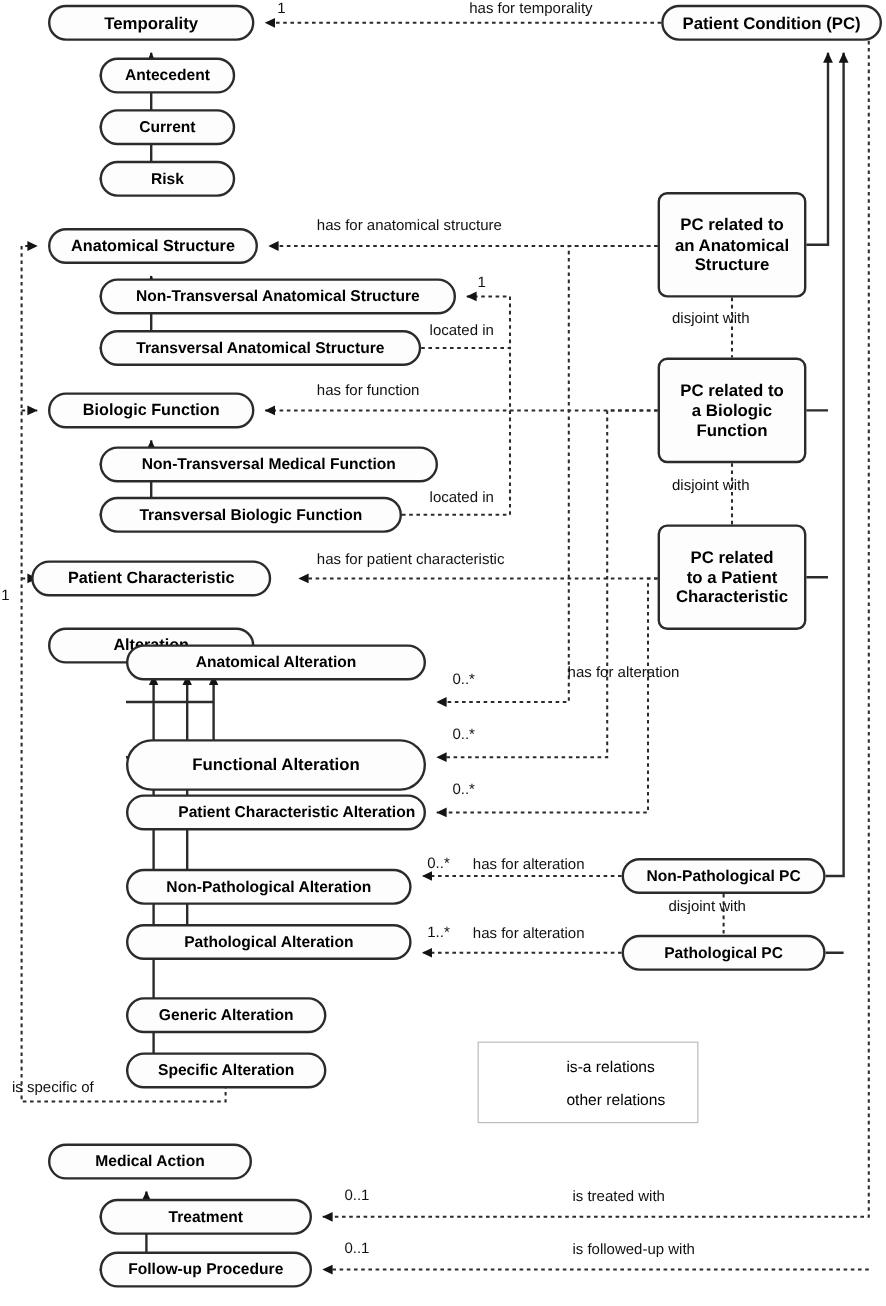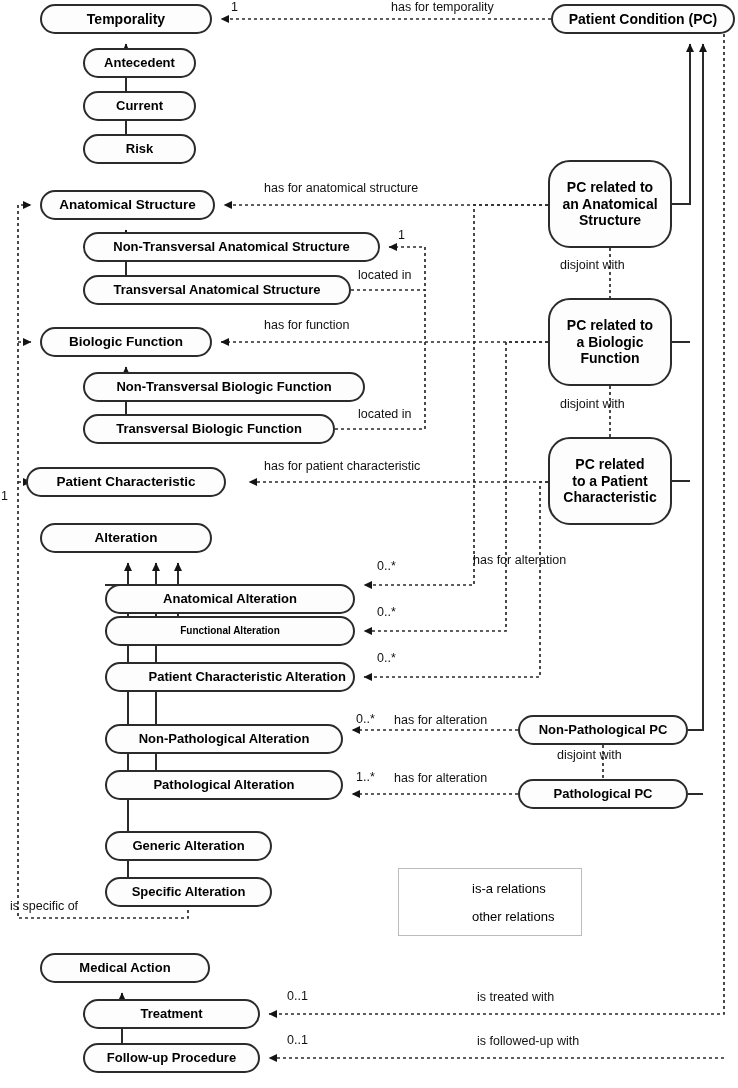--- a/index.html
+++ b/index.html
@@ -37,21 +37,21 @@
     text-align: center;
     font-weight: bold;
     color: #000000;
     line-height: 1.18;
     z-index: 3;
   }
   .node.pill {
     border-radius: 999px;
   }
   .node.rounded {
-    border-radius: 22px;
+    border-radius: 8px;
   }
   .node-label {
     display: block;
     padding: 0 7px;
     white-space: pre-line;
   }
   .edge-label {
     position: absolute;
     font-size: 12.5px;
     color: #111111;
@@ -196,35 +196,35 @@
       <div class="node pill" style="left: 83px; top: 232px; width: 297px; height: 30px; font-size: 13px;">
         <span class="node-label">Non-Transversal Anatomical Structure</span>
       </div>
       <div class="node pill" style="left: 83px; top: 275px; width: 268px; height: 30px; font-size: 13px;">
         <span class="node-label">Transversal Anatomical Structure</span>
       </div>
       <div class="node pill" style="left: 40px; top: 327px; width: 172px; height: 30px; font-size: 13.5px;">
         <span class="node-label">Biologic Function</span>
       </div>
       <div class="node pill" style="left: 83px; top: 372px; width: 282px; height: 30px; font-size: 13px;">
-        <span class="node-label">Non-Transversal Biologic Function</span>
+        <span class="node-label">Non-Transversal Medical Function</span>
       </div>
       <div class="node pill" style="left: 83px; top: 414px; width: 252px; height: 30px; font-size: 13px;">
         <span class="node-label">Transversal Biologic Function</span>
       </div>
       <div class="node pill" style="left: 26px; top: 467px; width: 200px; height: 30px; font-size: 13.5px;">
         <span class="node-label">Patient Characteristic</span>
       </div>
       <div class="node pill" style="left: 40px; top: 523px; width: 172px; height: 30px; font-size: 13.5px;">
         <span class="node-label">Alteration</span>
       </div>
-      <div class="node pill" style="left: 105px; top: 584px; width: 250px; height: 30px; font-size: 13px;">
+      <div class="node pill" style="left: 105px; top: 537px; width: 250px; height: 30px; font-size: 13px;">
         <span class="node-label">Anatomical Alteration</span>
       </div>
-      <div class="node pill" style="left: 105px; top: 616px; width: 250px; height: 30px; font-size: 10px;">
+      <div class="node pill" style="left: 105px; top: 616px; width: 250px; height: 43px; font-size: 14px;">
         <span class="node-label">Functional Alteration</span>
       </div>
       <div class="node pill" style="left: 105px; top: 662px; width: 250px; height: 30px; font-size: 13px; justify-content: flex-end;">
         <span class="node-label">Patient Characteristic Alteration</span>
       </div>
       <div class="node pill" style="left: 105px; top: 724px; width: 238px; height: 30px; font-size: 13px;">
         <span class="node-label">Non-Pathological Alteration</span>
       </div>
       <div class="node pill" style="left: 105px; top: 770px; width: 238px; height: 30px; font-size: 13px;">
         <span class="node-label">Pathological Alteration</span>

